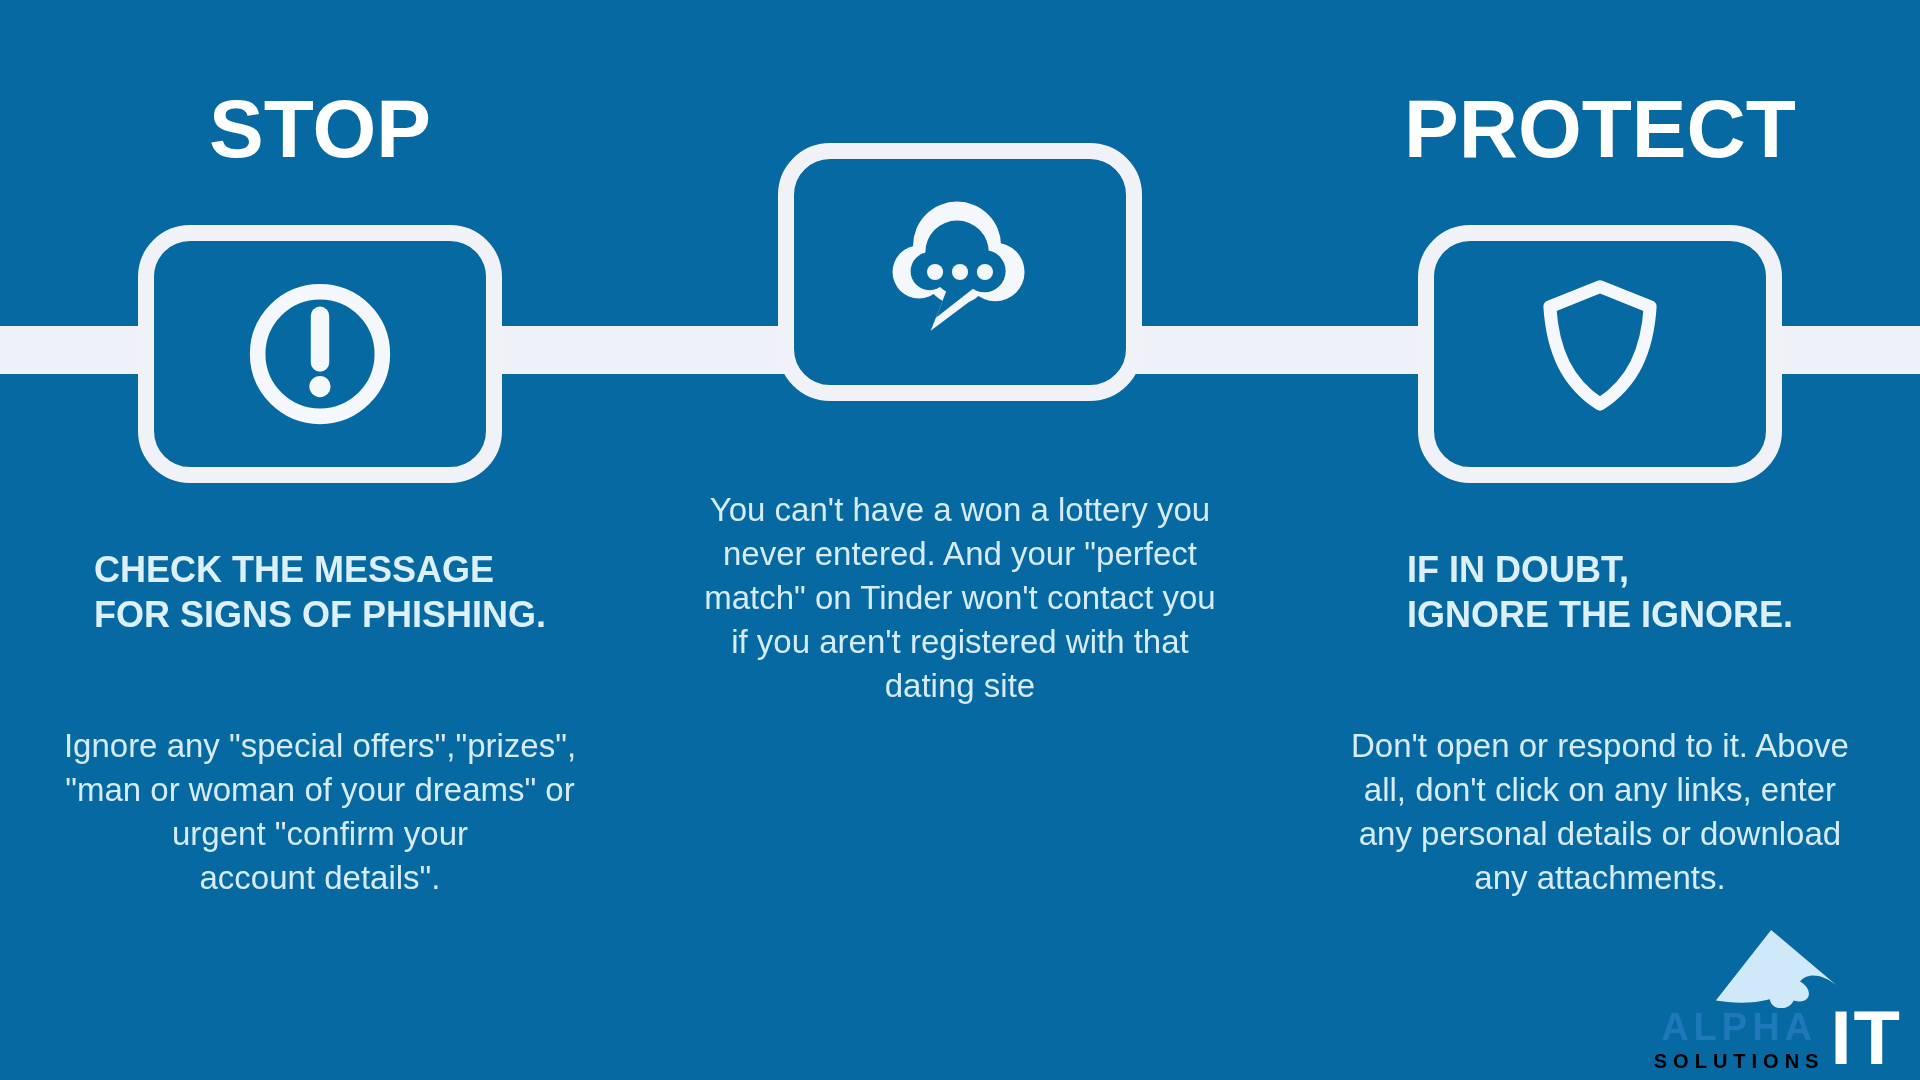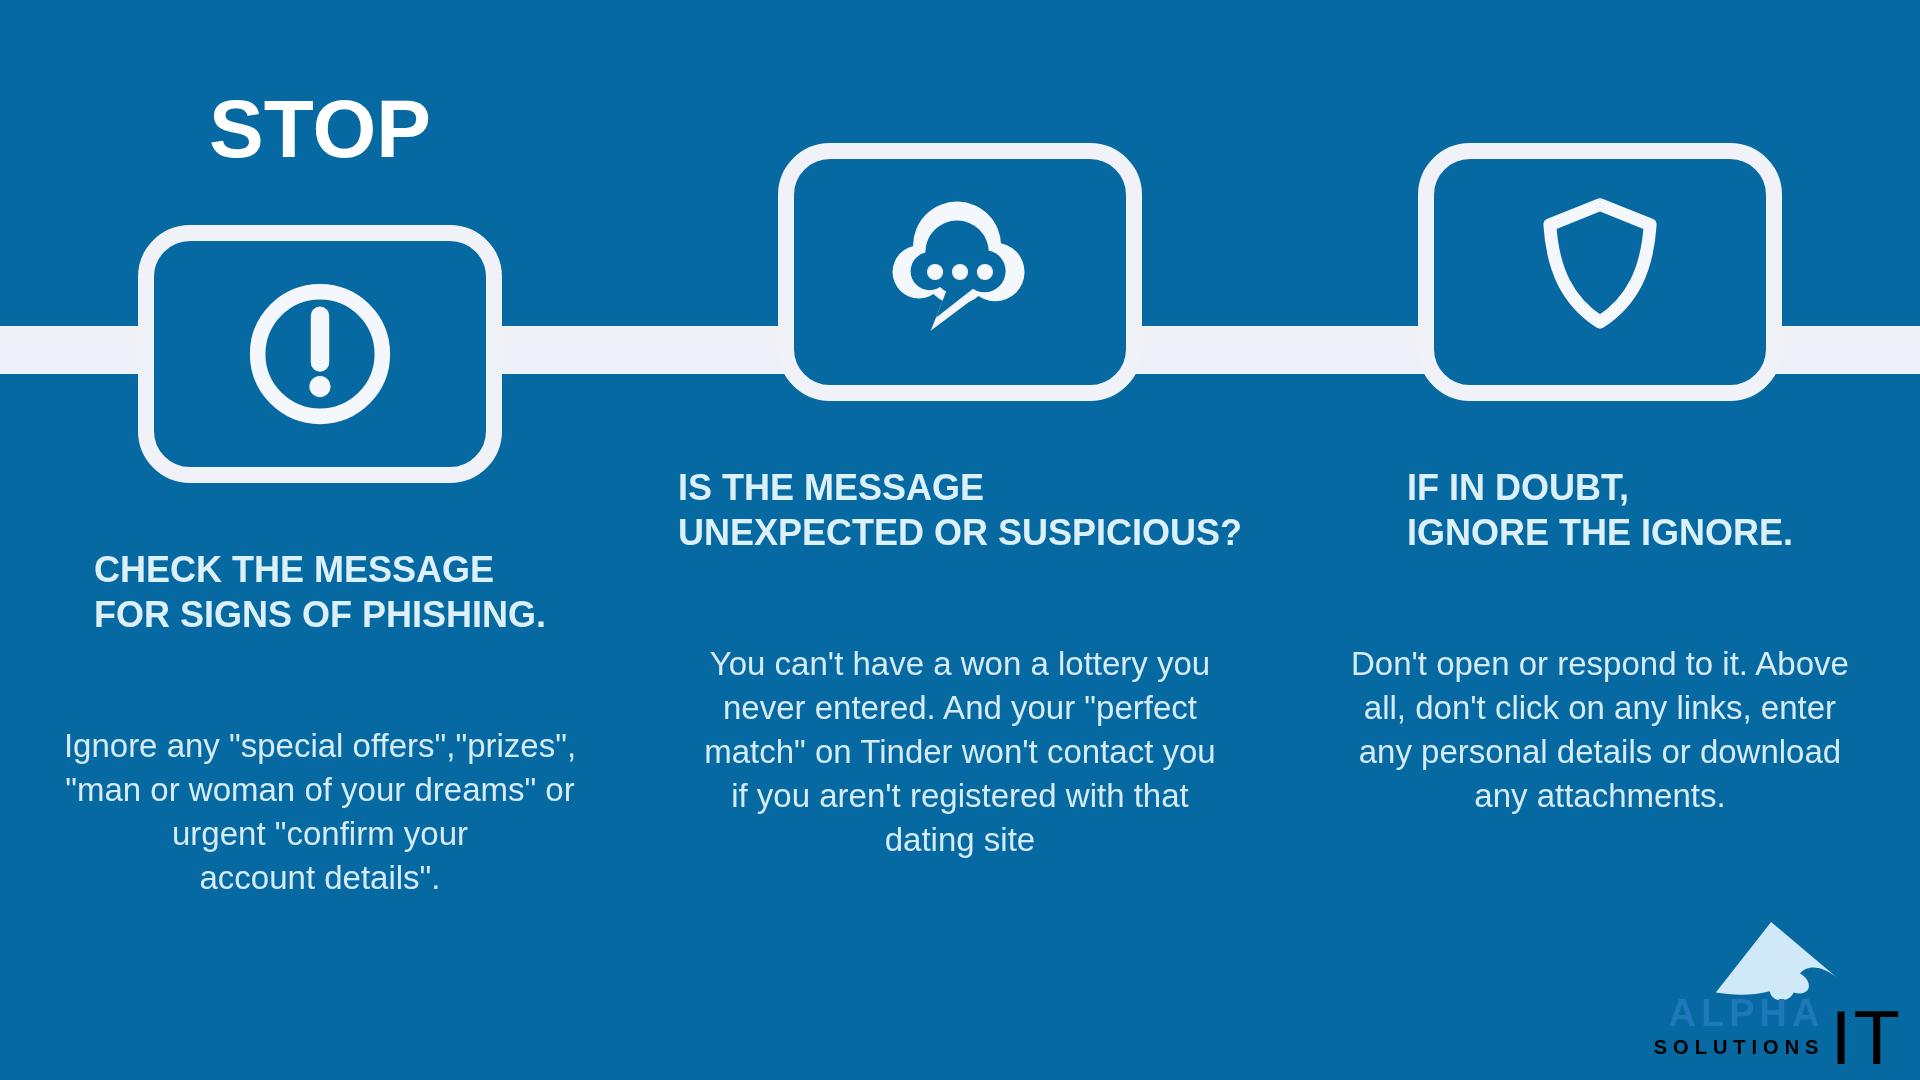--- a/index.html
+++ b/index.html
@@ -71,29 +71,29 @@
   .logo{
     position:absolute;
     right:18px;bottom:6px;
     z-index:3;
     display:flex;
     flex-direction:column;
     align-items:center;
   }
   .logo-mark{margin-bottom:-6px;margin-left:30px;}
   .logo-bottom{display:flex;align-items:flex-start;}
-  .logo-textcol{display:flex;flex-direction:column;align-items:flex-end;}
+  .logo-textcol{display:flex;flex-direction:column;align-items:center;margin-top:6px;}
   .logo-brand{
     font-size:38px;font-weight:bold;color:#1f78ba;letter-spacing:5px;line-height:1;
   }
   .logo-sub{
     font-size:20px;font-weight:bold;color:#000000;letter-spacing:6px;line-height:1;margin-top:5px;
   }
   .logo-it{
-    font-size:76px;font-weight:normal;color:#000000;line-height:0.95;margin-left:6px;letter-spacing:2px;margin-top:8px;
+    font-size:76px;font-weight:bold;color:#ffffff;line-height:0.95;margin-left:6px;letter-spacing:2px;
   }
 </style>
 </head>
 <body>
 
 <div class="canvas">
 
   <div class="band"></div>
 
   <div class="columns">
@@ -135,30 +135,29 @@
             <polygon points="38,104 52,68 74,76"></polygon>
           </g>
 
           <g fill="#f4f7fb">
             <circle cx="43" cy="60" r="5.5"></circle>
             <circle cx="60" cy="60" r="5.5"></circle>
             <circle cx="77" cy="60" r="5.5"></circle>
           </g>
         </svg>
       </div>
-      <div class="col-subtitle">IS THE MESSAGE
-UNEXPECTED OR SUSPICIOUS?</div>
       <div class="col-body">You can't have a won a lottery you
 never entered. And your "perfect
 match" on Tinder won't contact you
 if you aren't registered with that
 dating site</div>
     </div>
 
     <div class="column">
+      <div class="col-title">PROTECT</div>
       <div class="icon-box">
         <svg width="172" height="172" viewBox="0 0 120 120">
           <path d="M25 27 L60 13 L95 27 C93 58 83 80 60 95 C37 80 27 58 25 27 Z" fill="none" stroke="#f4f7fb" stroke-width="9" stroke-linejoin="round"></path>
         </svg>
       </div>
       <div class="col-subtitle">IF IN DOUBT,
 IGNORE THE IGNORE.</div>
       <div class="col-body">Don't open or respond to it. Above
 all, don't click on any links, enter
 any personal details or download

